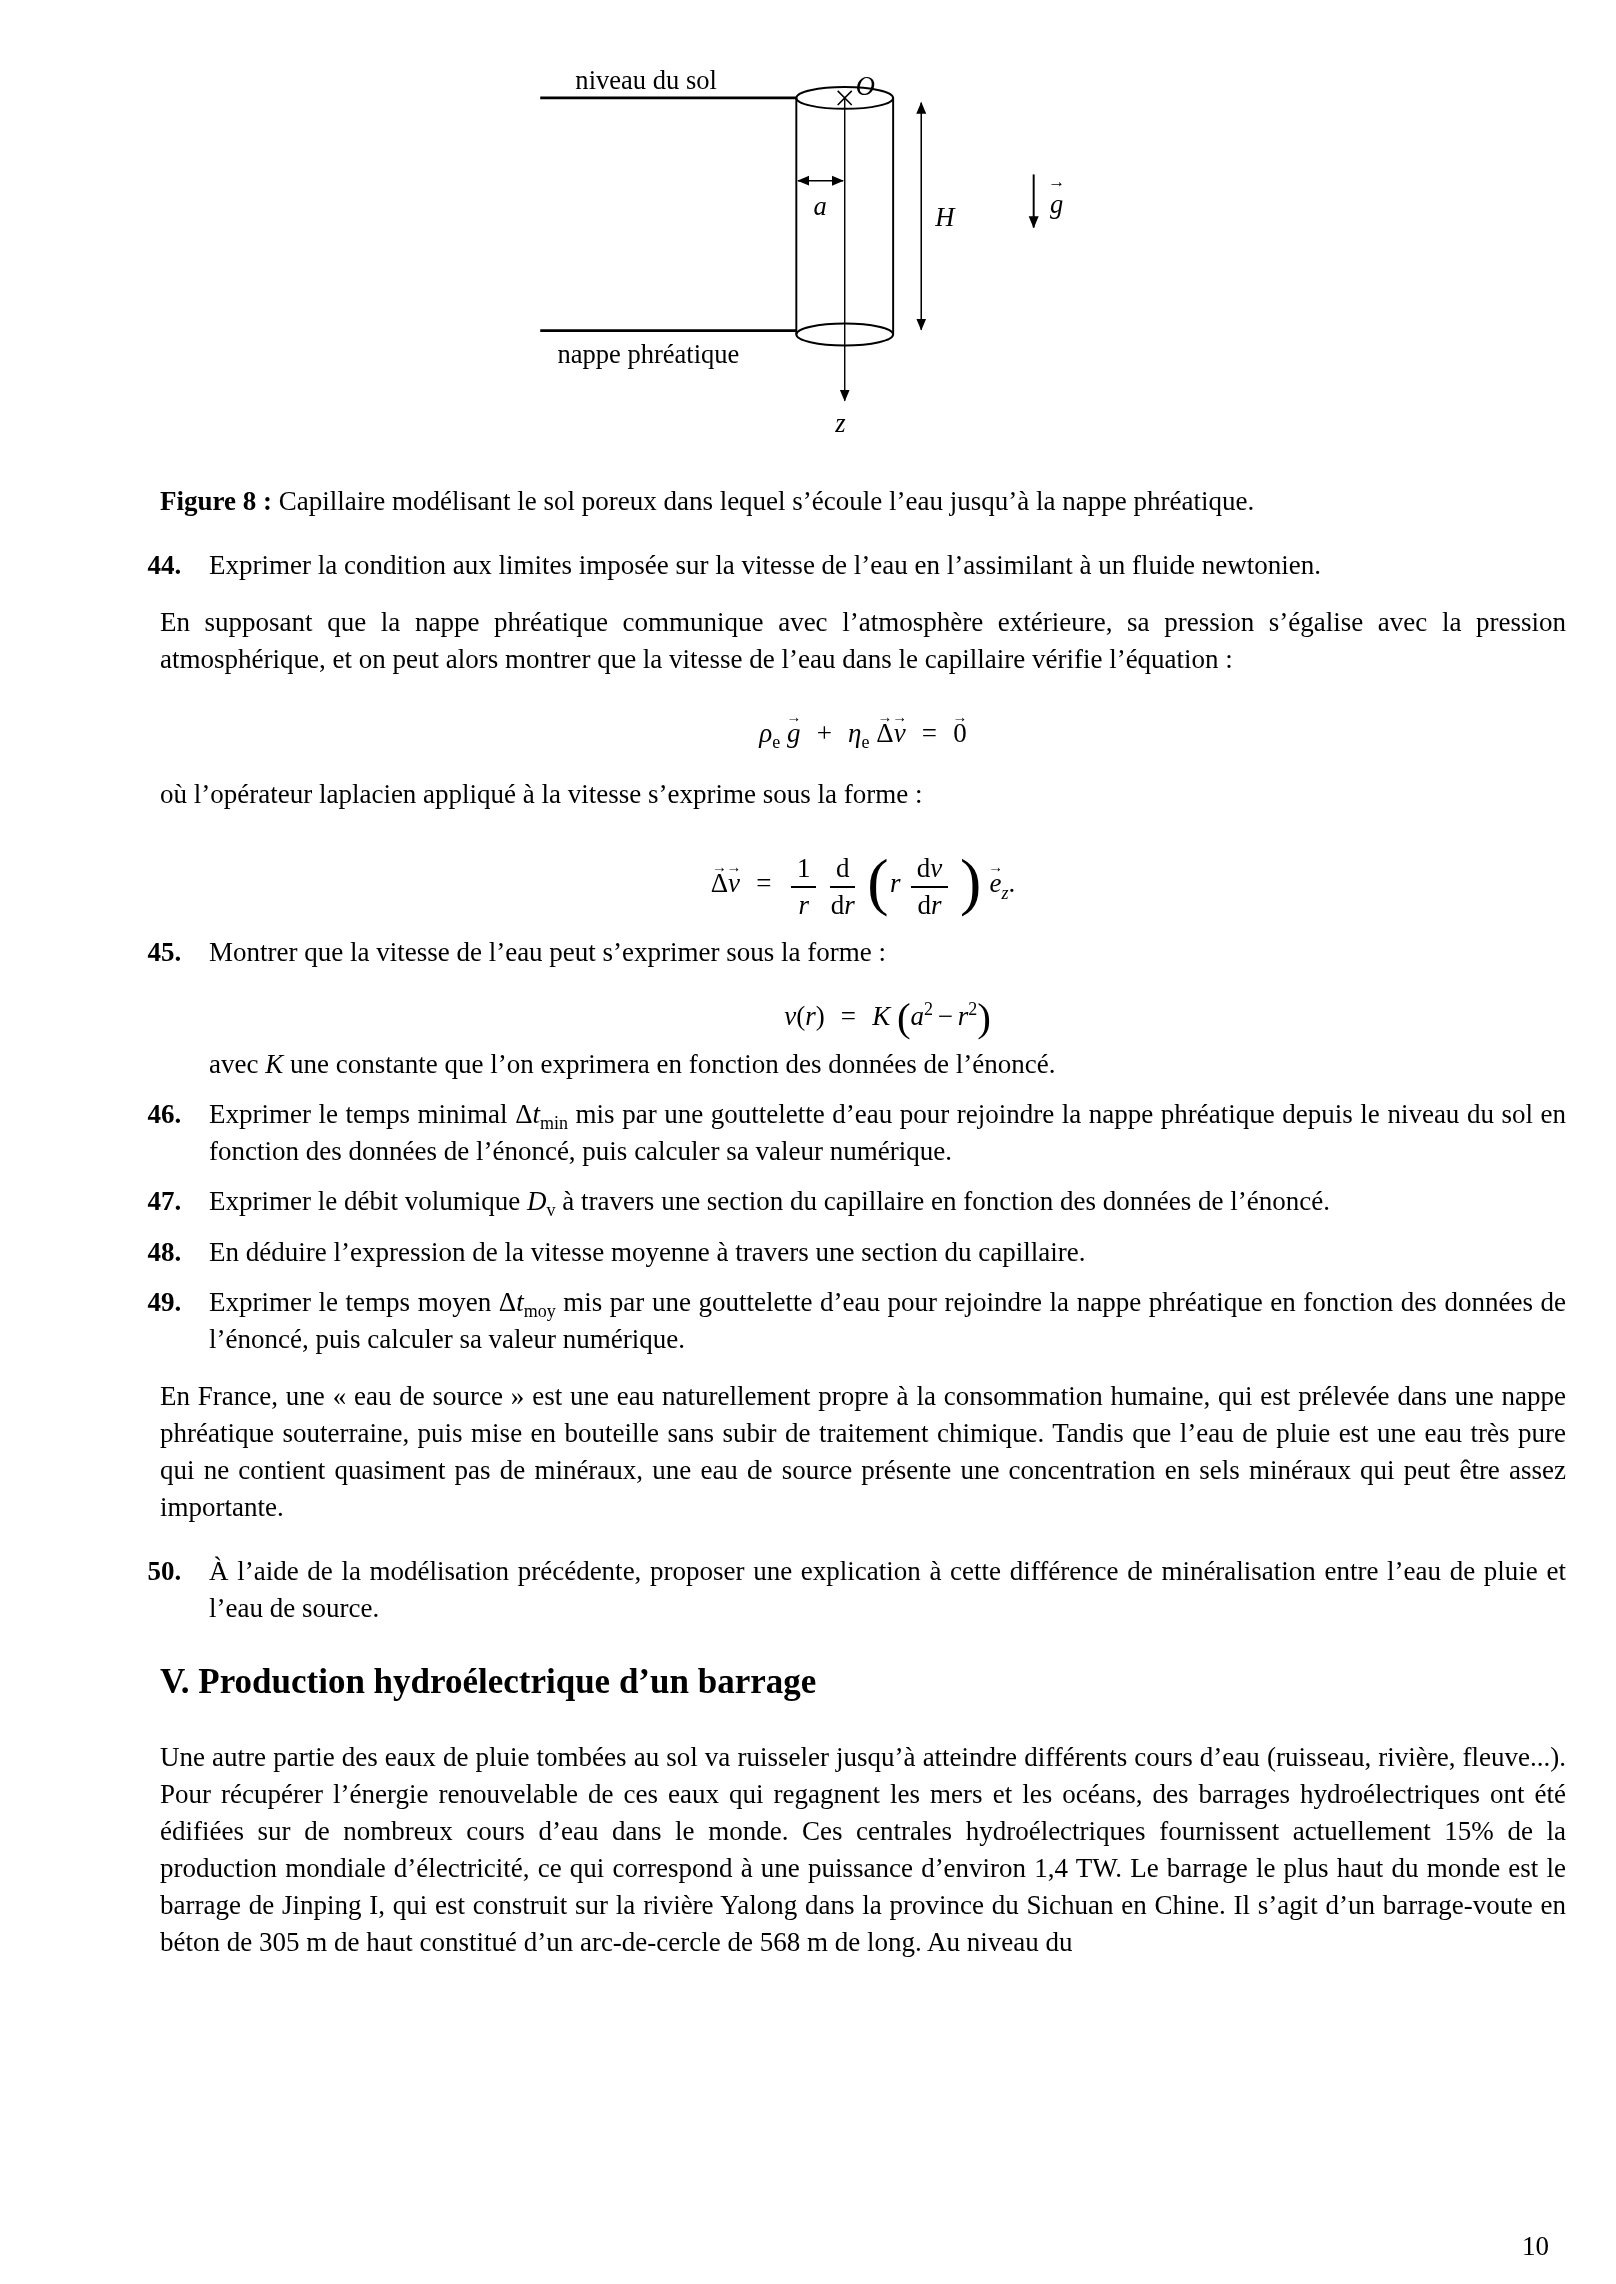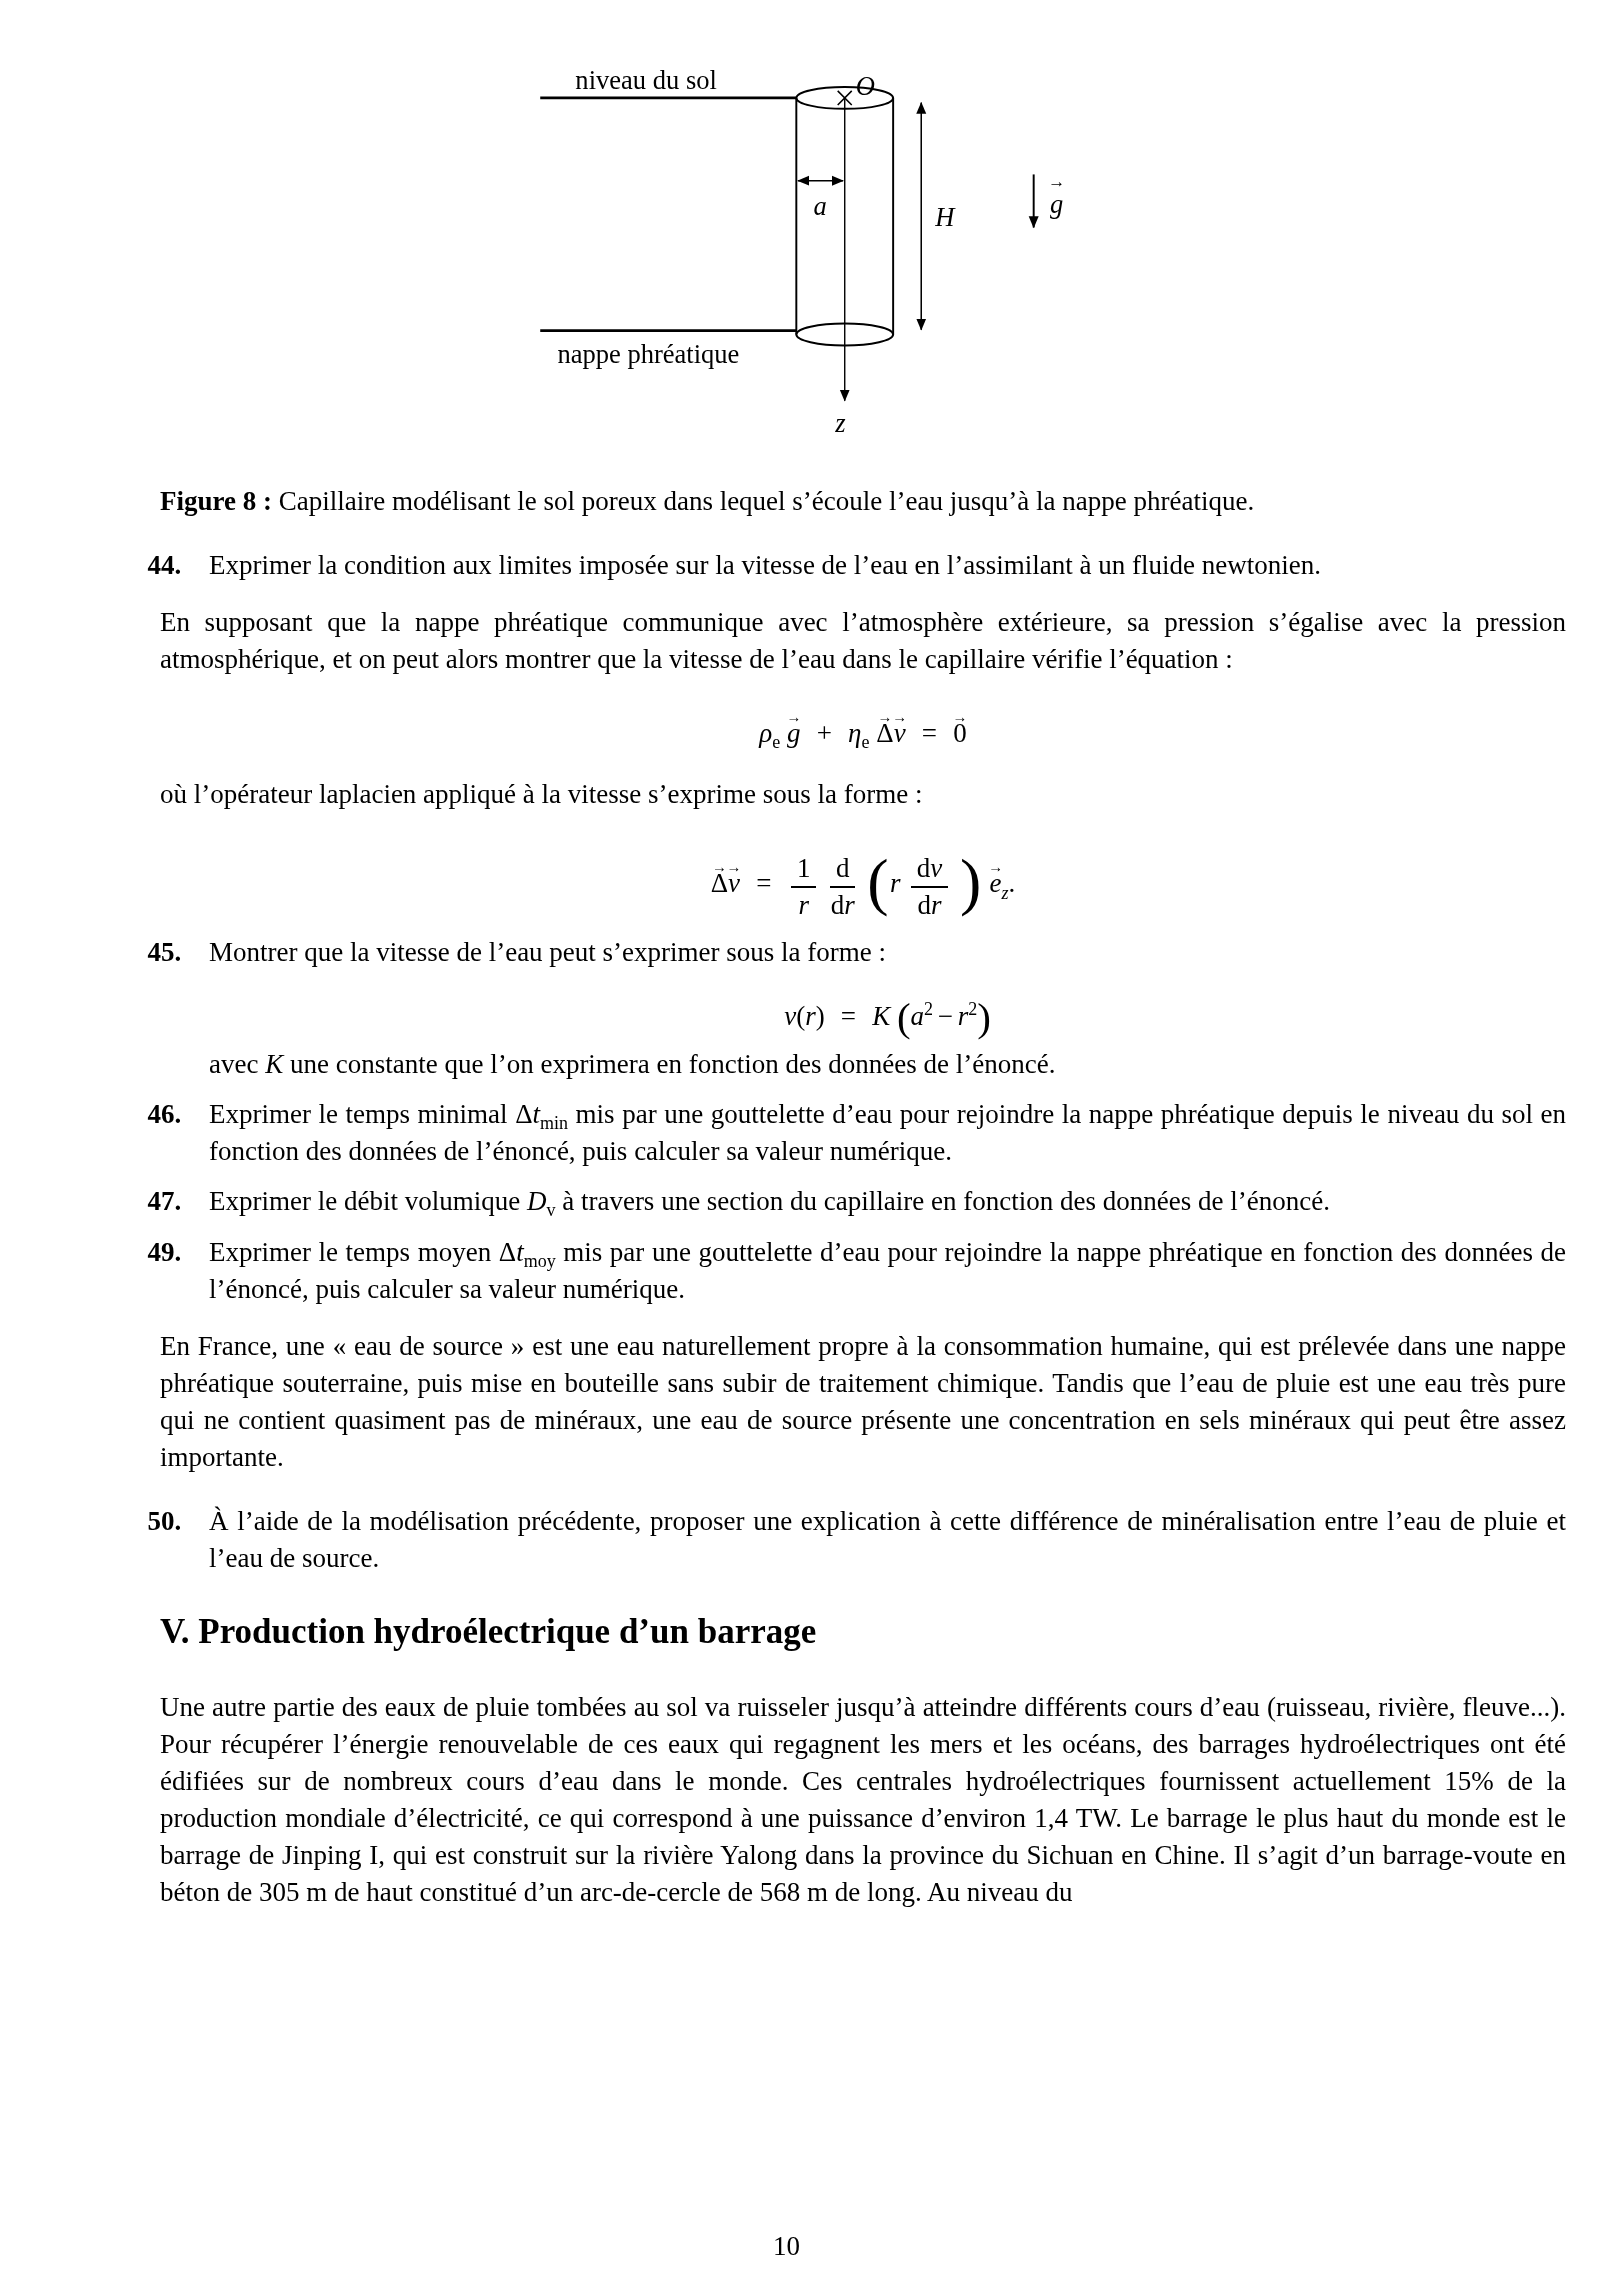--- a/index.html
+++ b/index.html
@@ -23,21 +23,21 @@
   .vec{position:relative;display:inline-block;}
   .vec .arr{position:absolute;left:50%;top:-0.62em;transform:translateX(-50%);font-size:0.55em;font-style:normal;}
   .frac{display:inline-block;vertical-align:middle;text-align:center;line-height:1.12;margin:0 3.9px;}
   .frac .num{display:block;border-bottom:2px solid #000;padding:0.8px 5.5px 2.3px;}
   .frac .den{display:block;padding-top:2.3px;}
   .bigp{display:inline-block;vertical-align:middle;font-size:64px;line-height:1;margin:0 1.6px;transform:translateY(-3.9px);}
   .midp{font-size:41px;vertical-align:-6.2px;line-height:0;}
   .op{margin:0 9.4px;}
   .opt{margin:0 4.7px;}
   .section-heading{font-size:35px;font-weight:bold;margin:34px 0 36px;line-height:1.2;text-align:left;}
-  .page-number{position:absolute;left:0;bottom:22px;width:1549px;text-align:center;font-size:27px;padding-left:12px;}
+  .page-number{position:absolute;left:0;bottom:22px;width:1549px;text-align:right;font-size:27px;}
 </style>
 </head>
 <body>
 
 <div class="page">
 
   <div class="figure-wrap">
     <svg width="609" height="375" viewBox="0 0 780 480">
       <defs>
         <marker id="ah" viewBox="0 0 10 10" markerWidth="16" markerHeight="16" refX="9" refY="5" orient="auto-start-reverse" markerUnits="userSpaceOnUse">
@@ -128,20 +128,24 @@
     <div class="question">
       <span class="qnum">46.</span>
       <span>Exprimer le temps minimal </span><span class="rm">Δ</span><span class="it">t</span><sub class="rm">min</sub><span> mis par une gouttelette d’eau pour rejoindre la nappe phréatique depuis le niveau du sol en fonction des données de l’énoncé, puis calculer sa valeur numérique.</span>
     </div>
 
     <div class="question">
       <span class="qnum">47.</span>
       <span>Exprimer le débit volumique </span><span class="it">D</span><sub class="rm">v</sub><span> à travers une section du capillaire en fonction des données de l’énoncé.</span>
     </div>
 
+    <div class="question">
+      <span class="qnum">48.</span>
+      <span>En déduire l’expression de la vitesse moyenne à travers une section du capillaire.</span>
+    </div>
 
     <div class="question">
       <span class="qnum">49.</span>
       <span>Exprimer le temps moyen </span><span class="rm">Δ</span><span class="it">t</span><sub class="rm">moy</sub><span> mis par une gouttelette d’eau pour rejoindre la nappe phréatique en fonction des données de l’énoncé, puis calculer sa valeur numérique.</span>
     </div>
 
     <p class="para">En France, une « eau de source » est une eau naturellement propre à la consommation humaine, qui est prélevée dans une nappe phréatique souterraine, puis mise en bouteille sans subir de traitement chimique. Tandis que l’eau de pluie est une eau très pure qui ne contient quasiment pas de minéraux, une eau de source présente une concentration en sels minéraux qui peut être assez importante.</p>
 
     <div class="question">
       <span class="qnum">50.</span>

